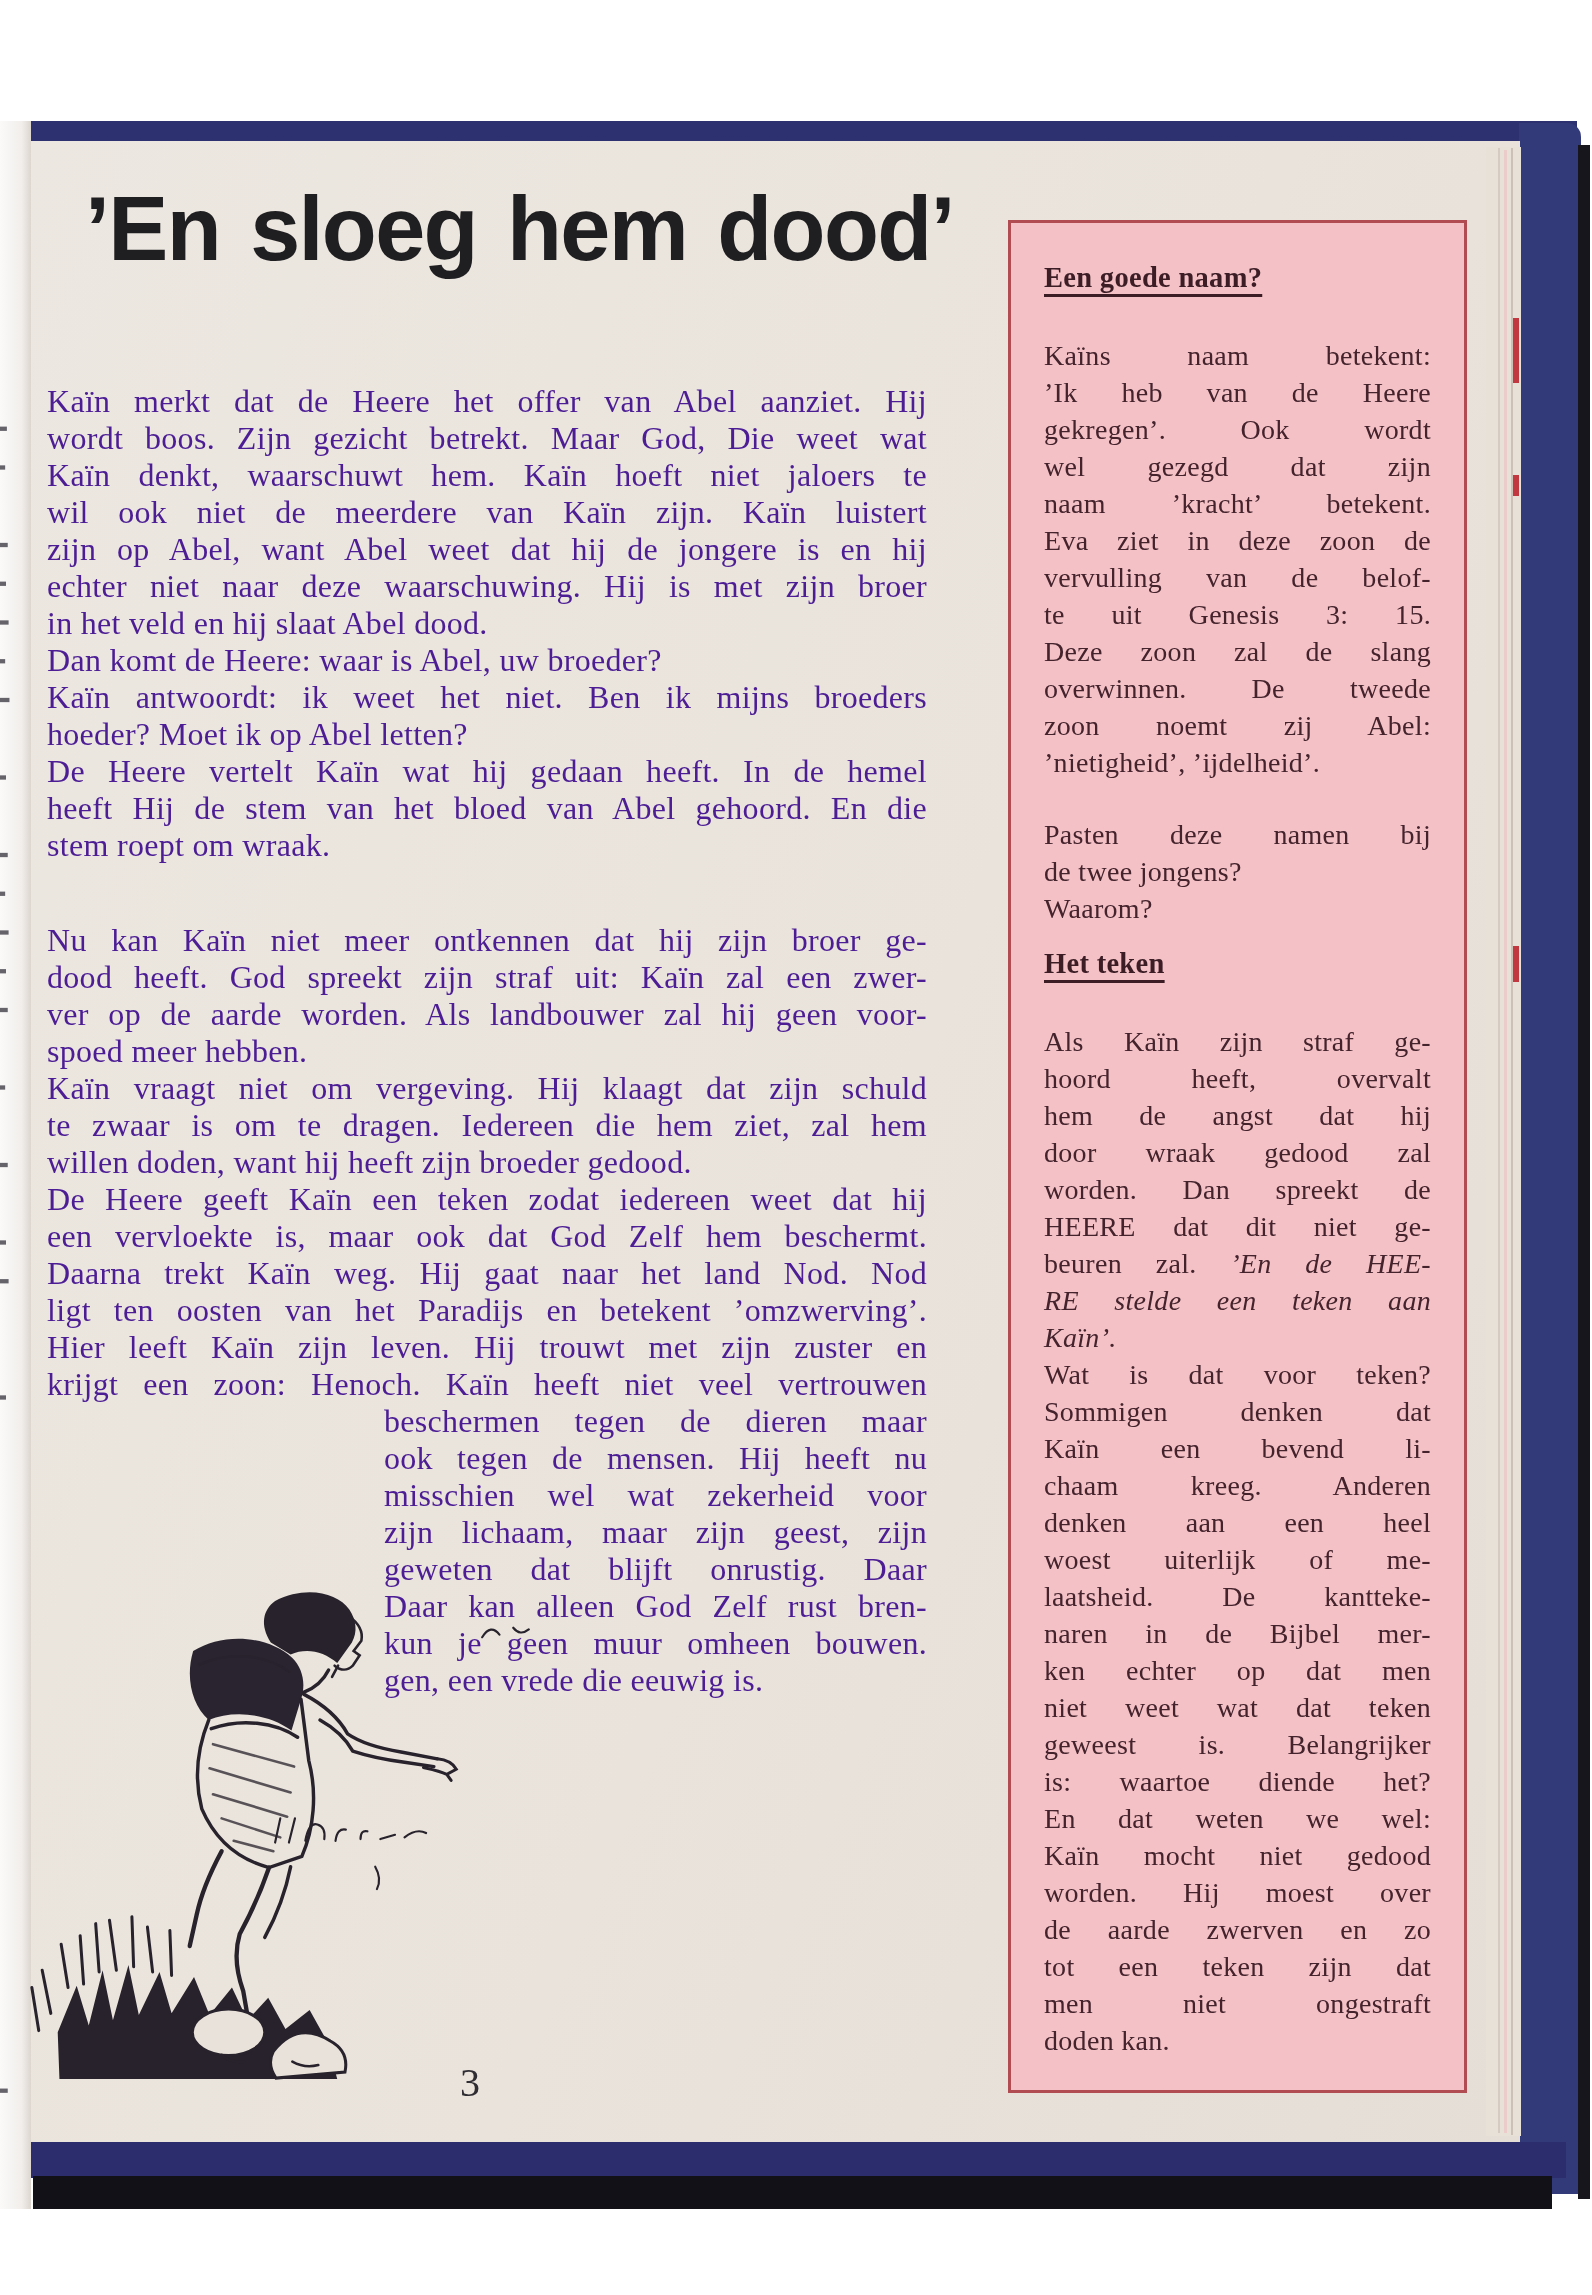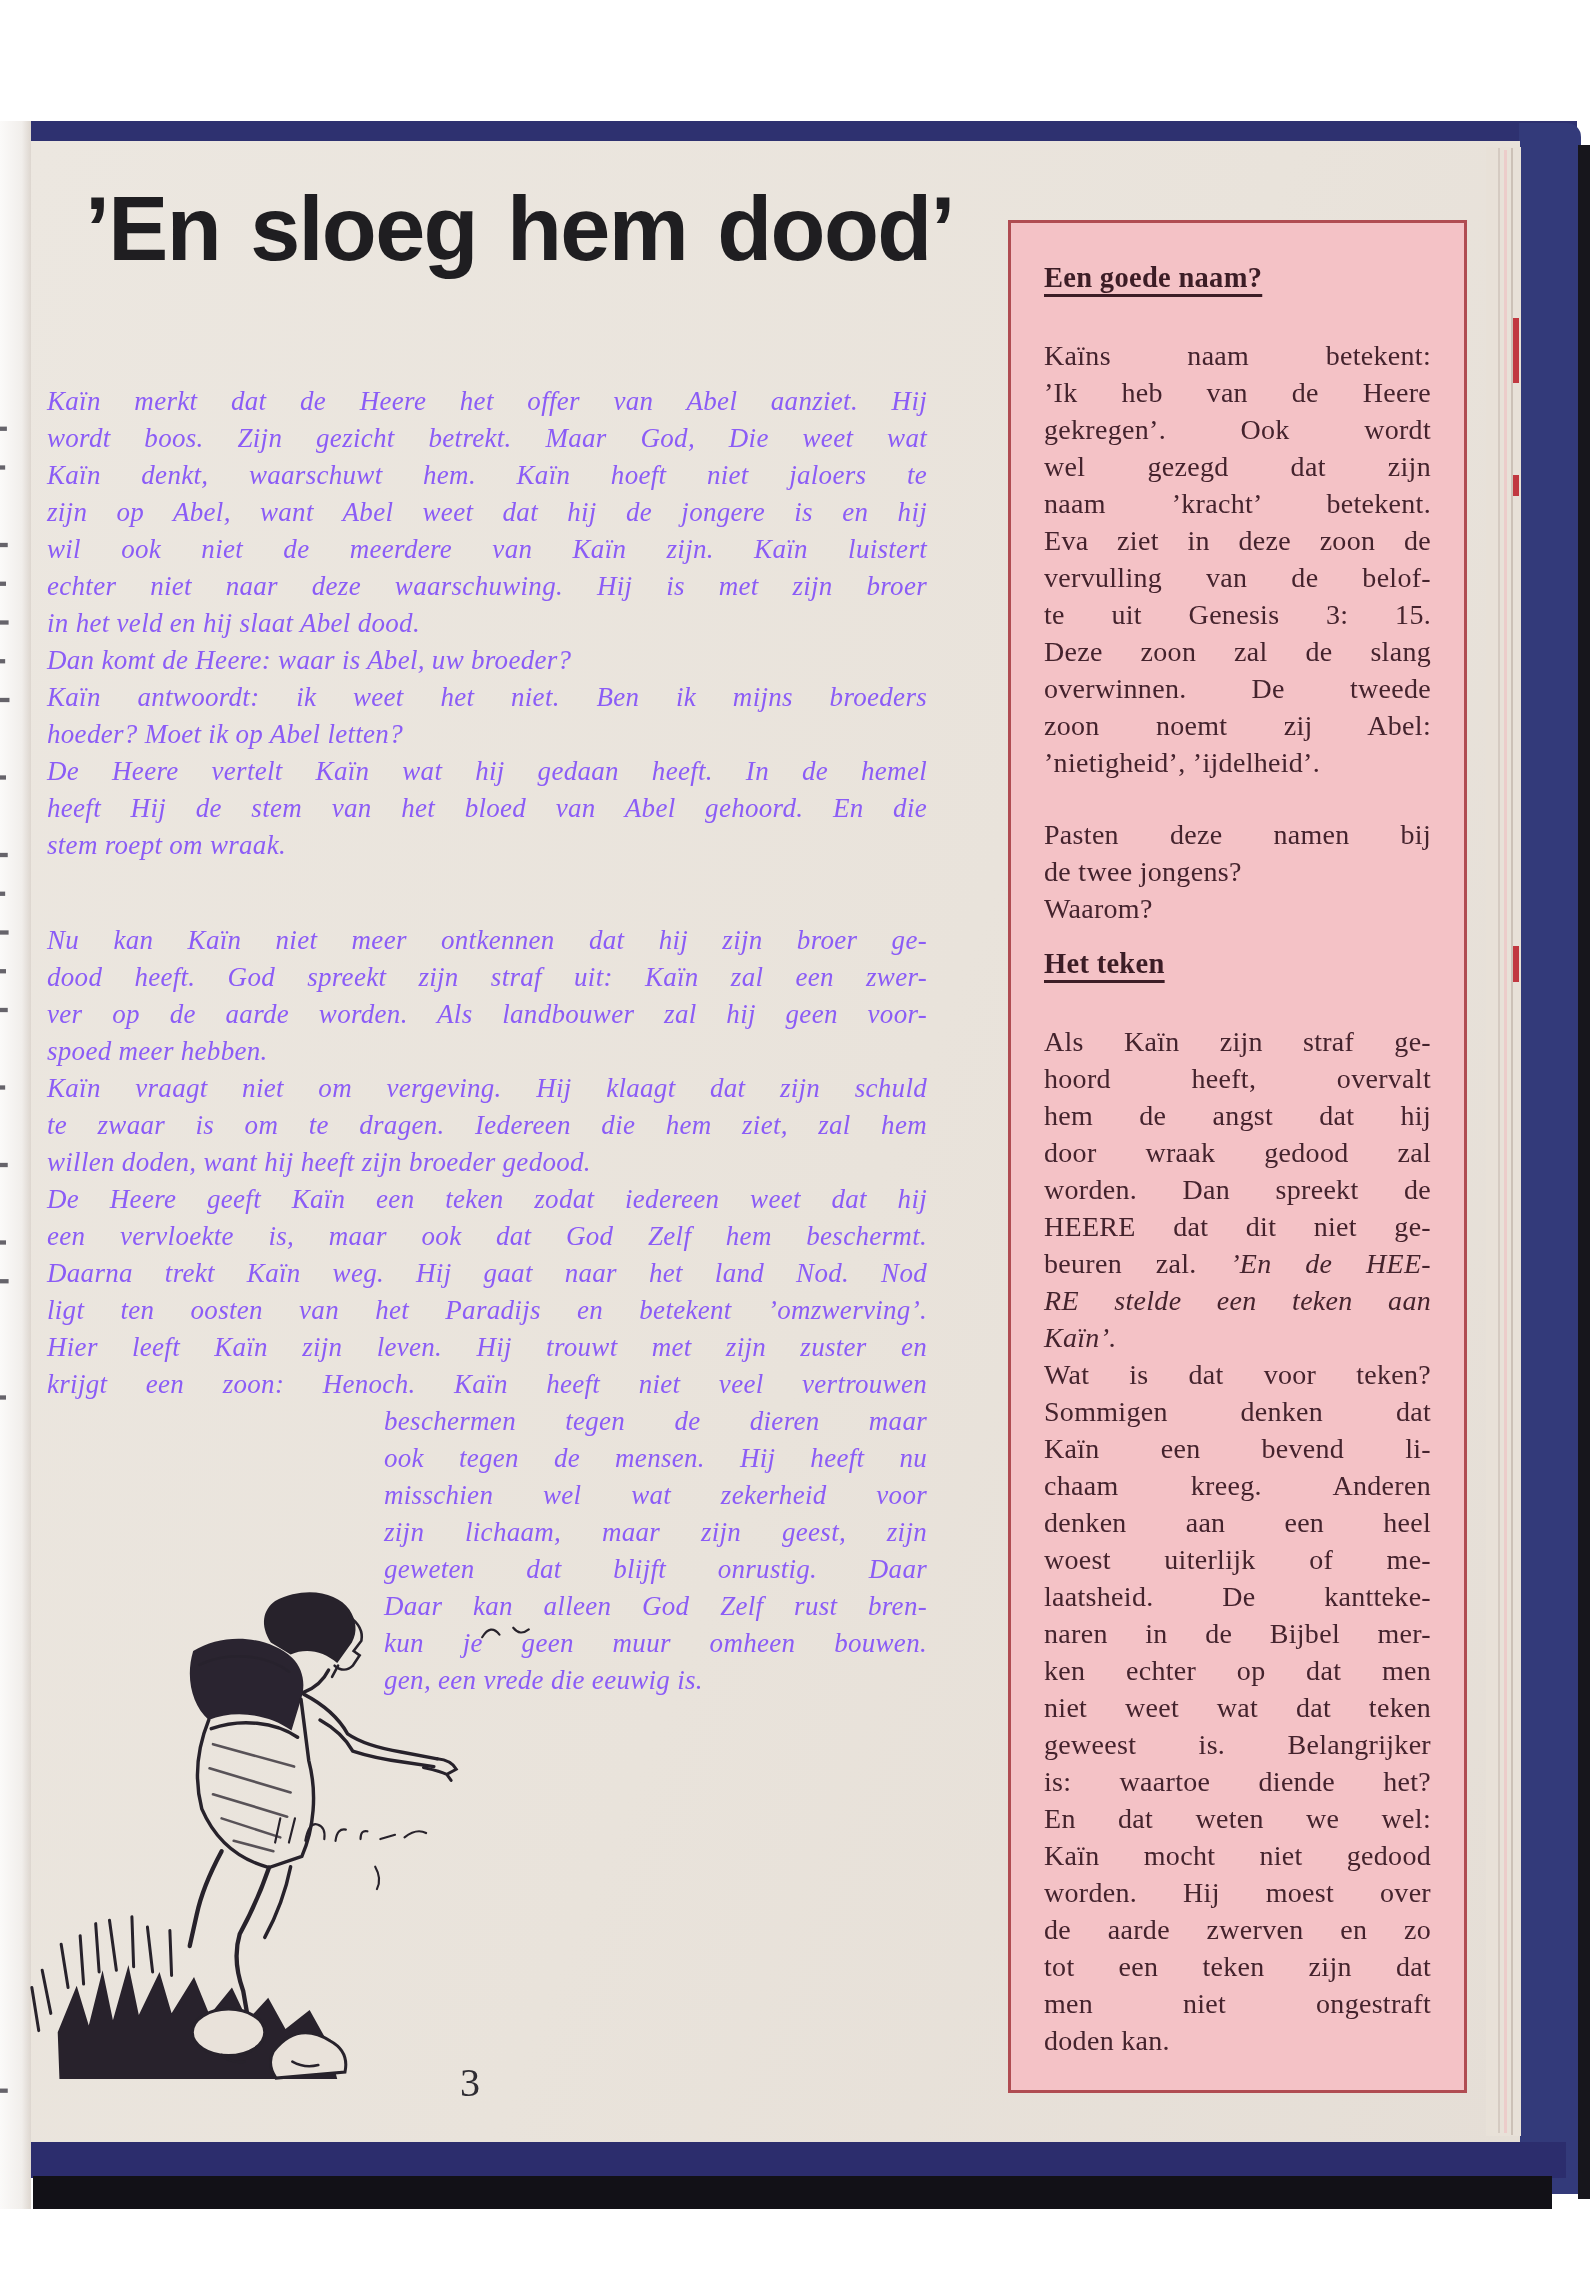--- a/index.html
+++ b/index.html
@@ -22,21 +22,21 @@
   .red-mark{position:absolute;left:1513px;width:6px;background:#c13840;}
   
   .left-edge{position:absolute;left:0;top:121px;width:31px;height:2088px;
              background:linear-gradient(90deg,#fbfaf9,#f1eeeb 70%,#ddd6cf 100%);}
   
   .page-title{position:absolute;left:43px;top:178px;width:967px;
               font-family:"Liberation Sans", sans-serif;font-weight:700;font-size:90px;
               letter-spacing:-1.7px;word-spacing:7px;color:#1f1e21;margin-left:42px;}
   
   .body-col{position:absolute;left:47px;top:383px;width:880px;
-            font-size:27px;line-height:37px;letter-spacing:0.3px;color:#8b5cf6;font-style:italic;}
+            font-size:32px;line-height:37px;letter-spacing:0.3px;color:#4c1d95;}
   .para+.para{margin-top:58px;}
   .ln{min-height:37px;}
   .ln.j{text-align:justify;text-align-last:justify;}
   .ln.nj{text-align:right;text-align-last:left;}
   .ln.ind{margin-left:337px;}
   
   .sidebar{position:absolute;left:1008px;top:220px;width:459px;height:1873px;box-sizing:border-box;
            background:#f4c2c6;border:3.5px solid #b04c52;padding:35px 33px;
            font-size:28px;line-height:37px;letter-spacing:0.3px;color:#44232d;}
   .sb-heading{font-weight:700;font-size:28.5px;line-height:40px;color:#3c1d26;
@@ -98,22 +98,22 @@
     </svg>
   </div>
 
   <div class="page-title">’En sloeg hem dood’</div>
 
   <div class="body-col" id="body-col">
       <div class="para">
         <div class="ln j">Kaïn merkt dat de Heere het offer van Abel aanziet. Hij</div>
         <div class="ln j">wordt boos. Zijn gezicht betrekt. Maar God, Die weet wat</div>
         <div class="ln j">Kaïn denkt, waarschuwt hem. Kaïn hoeft niet jaloers te</div>
+        <div class="ln j">wil ook niet de meerdere van Kaïn zijn. Kaïn luistert</div>
         <div class="ln j">zijn op Abel, want Abel weet dat hij de jongere is en hij</div>
-        <div class="ln j">wil ook niet de meerdere van Kaïn zijn. Kaïn luistert</div>
         <div class="ln j">echter niet naar deze waarschuwing. Hij is met zijn broer</div>
         <div class="ln nj">in het veld en hij slaat Abel dood.</div>
         <div class="ln nj">Dan komt de Heere: waar is Abel, uw broeder?</div>
         <div class="ln j">Kaïn antwoordt: ik weet het niet. Ben ik mijns broeders</div>
         <div class="ln nj">hoeder? Moet ik op Abel letten?</div>
         <div class="ln j">De Heere vertelt Kaïn wat hij gedaan heeft. In de hemel</div>
         <div class="ln j">heeft Hij de stem van het bloed van Abel gehoord. En die</div>
         <div class="ln nj">stem roept om wraak.</div>
       </div>
       <div class="para">

